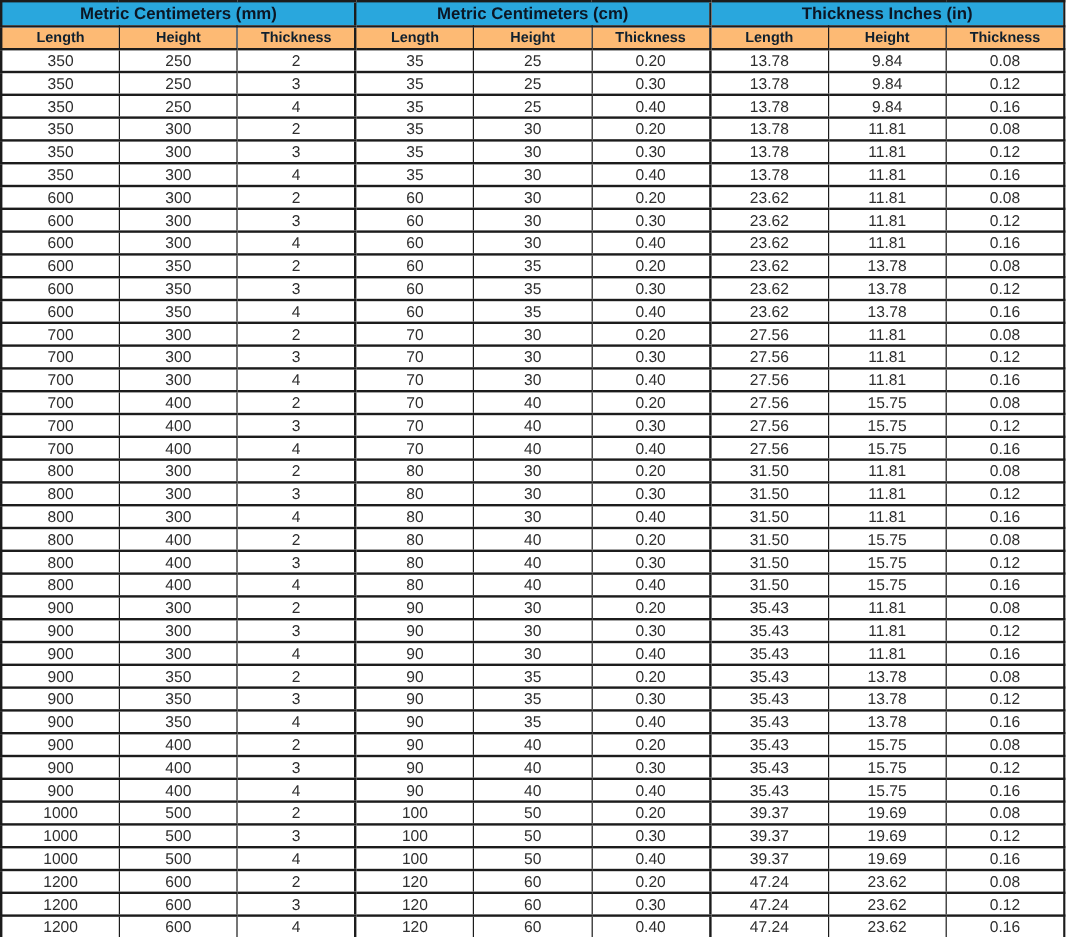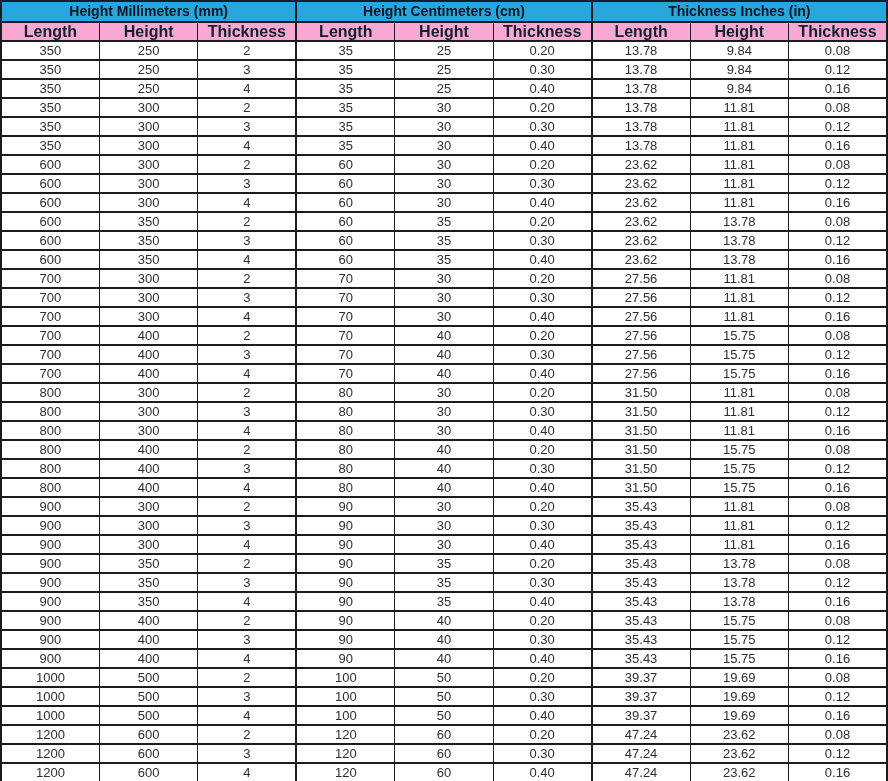--- a/index.html
+++ b/index.html
@@ -32,43 +32,43 @@
 
   tr.title-row th {
     background: #29a7dd;
     color: #0c1624;
     font-weight: bold;
     font-size: 14px;
     height: 19px;
     line-height: 19px;
   }
   tr.colhead-row th {
-    background: #f9a8d4;
+    background: #fdba74;
     color: #10202e;
     font-weight: bold;
-    font-size: 16px;
+    font-size: 12px;
     height: 17px;
     line-height: 17px;
   }
   tbody td {
     background: #ffffff;
     color: #2e2e2e;
     font-size: 13px;
     height: 17px;
     line-height: 17px;
   }
 </style>
 </head>
 <body>
 
 <table class="spec">
   <thead>
     <tr class="title-row">
-      <th colspan="3" class="gs">Height Millimeters (mm)</th>
-      <th colspan="3" class="gs">Height Centimeters (cm)</th>
+      <th colspan="3" class="gs">Metric Centimeters (mm)</th>
+      <th colspan="3" class="gs">Metric Centimeters (cm)</th>
       <th colspan="3" class="gs ge">Thickness Inches (in)</th>
     </tr>
     <tr class="colhead-row">
       <th class="gs">Length</th>
       <th>Height</th>
       <th>Thickness</th>
       <th class="gs">Length</th>
       <th>Height</th>
       <th>Thickness</th>
       <th class="gs">Length</th>

